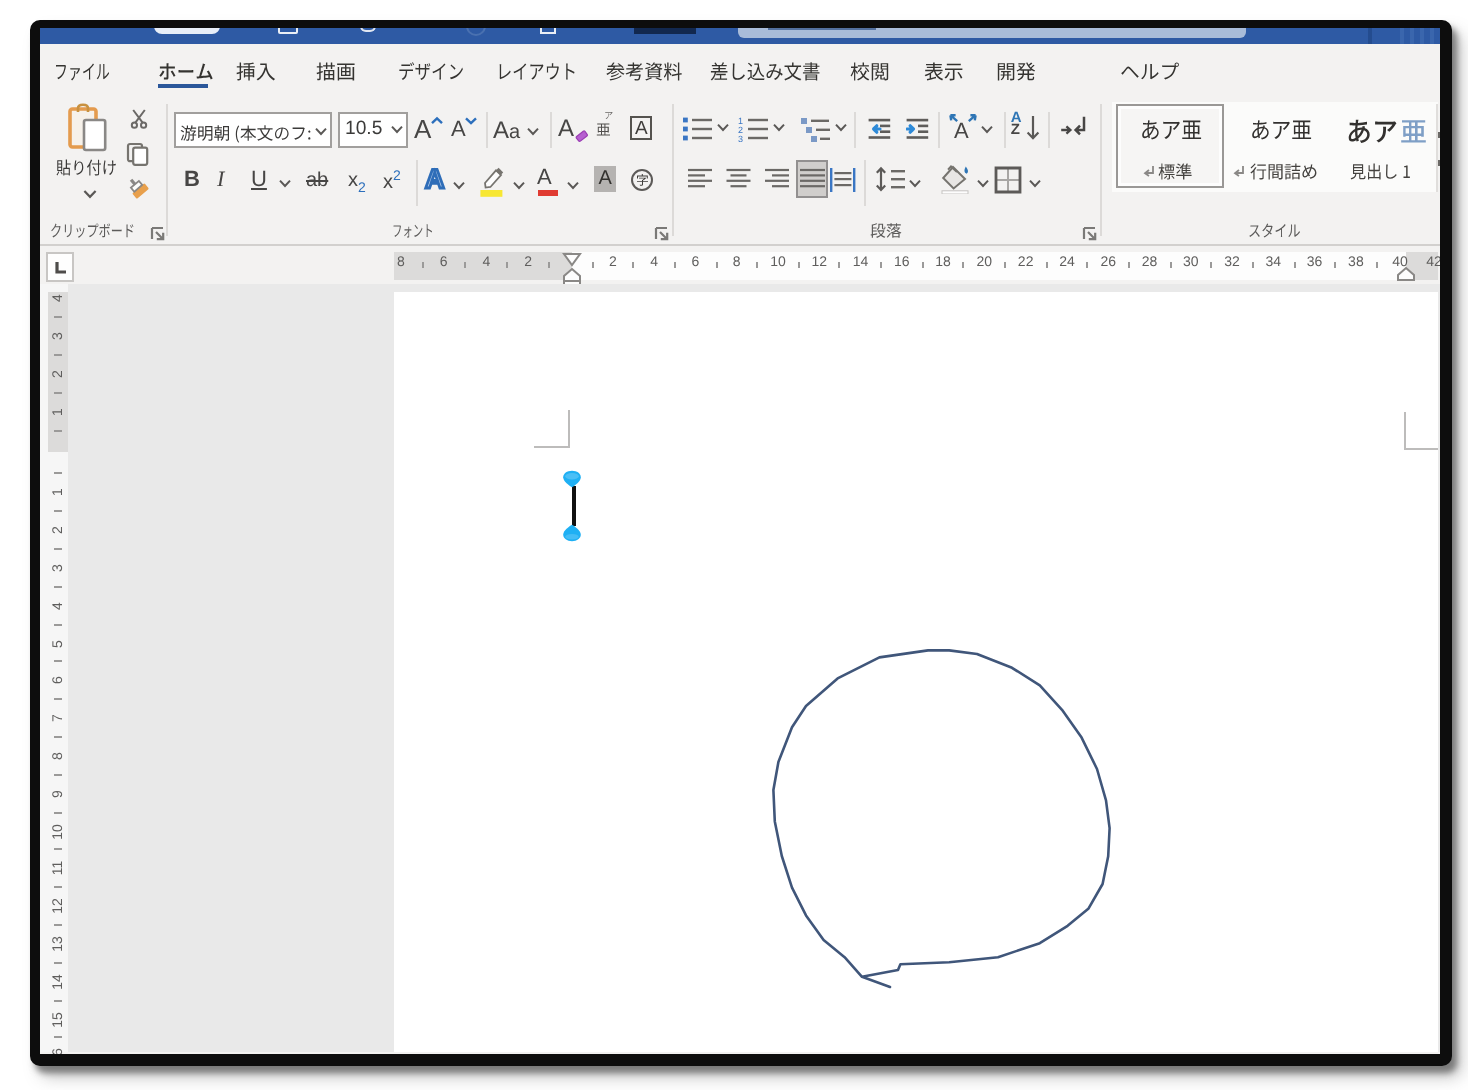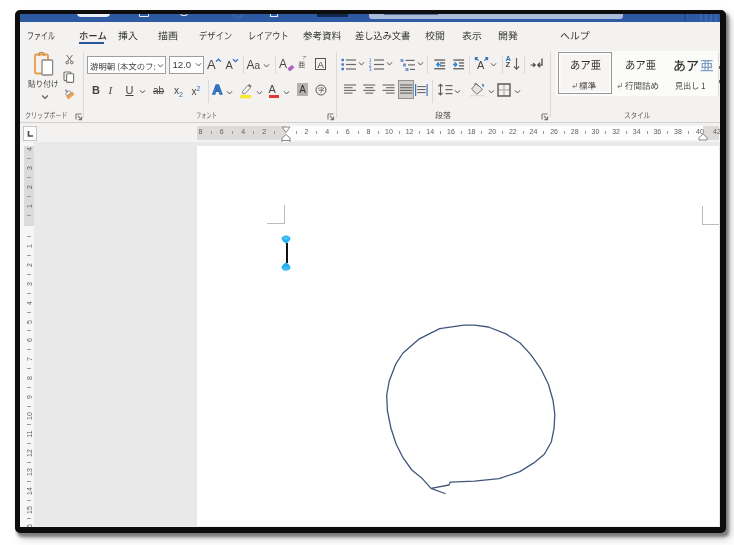--- a/index.html
+++ b/index.html
@@ -142,21 +142,21 @@
 <div class="a" style="left:87px;top:56.5px;width:79px;height:17.5px;background:#fff;border:1px solid #a19f9d"></div>
 <div class="a" style="left:169px;top:56.5px;width:34.5px;height:17.5px;background:#fff;border:1px solid #a19f9d"></div>
 <div class="a" style="left:89.5px;top:60.2px;">
         <svg width="66" height="12" viewBox="0 -9.7 66 12">
           <path d="M0.7 -6.5C1.1 -6.3 1.7 -5.9 2.0 -5.6L2.4 -6.1C2.1 -6.4 1.5 -6.7 1.0 -7.0ZM0.3 -4.3C0.8 -4.0 1.4 -3.7 1.7 -3.4L2.1 -3.9C1.8 -4.2 1.2 -4.5 0.7 -4.7ZM0.5 0.2 1.0 0.6C1.4 -0.2 1.7 -1.3 2.0 -2.2L1.5 -2.5C1.2 -1.5 0.8 -0.4 0.5 0.2ZM6.3 -3.2V-2.4H5.0V-1.9H6.3V-0.0C6.3 0.1 6.3 0.1 6.1 0.1C6.0 0.1 5.6 0.1 5.2 0.1C5.3 0.3 5.4 0.5 5.4 0.7C6.0 0.7 6.3 0.7 6.6 0.6C6.8 0.5 6.9 0.3 6.9 -0.0V-1.9H8.1V-2.4H6.9V-2.8C7.3 -3.2 7.7 -3.7 8.0 -4.2L7.6 -4.5L7.5 -4.4H5.5C5.6 -4.7 5.8 -5.0 5.9 -5.3H8.1V-5.9H6.1C6.2 -6.3 6.3 -6.6 6.3 -6.9L5.7 -7.1C5.6 -6.1 5.2 -5.1 4.8 -4.5C4.9 -4.4 5.2 -4.3 5.3 -4.2L5.4 -4.4V-3.9H7.1C6.9 -3.6 6.7 -3.4 6.6 -3.2ZM3.4 -7.0V-5.7H2.2V-5.1H2.9C2.9 -3.0 2.8 -0.9 1.7 0.3C1.8 0.4 2.0 0.5 2.1 0.7C3.0 -0.3 3.3 -1.7 3.4 -3.3H4.3C4.2 -1.0 4.2 -0.2 4.0 0.0C3.9 0.1 3.9 0.1 3.8 0.1C3.6 0.1 3.3 0.1 3.0 0.1C3.1 0.2 3.2 0.5 3.2 0.7C3.5 0.7 3.8 0.7 4.0 0.7C4.2 0.6 4.4 0.6 4.5 0.4C4.7 0.1 4.8 -0.8 4.9 -3.6C4.9 -3.7 4.9 -3.9 4.9 -3.9H3.5C3.5 -4.3 3.5 -4.7 3.5 -5.1H5.1V-5.7H4.0V-7.0Z M11.2 -3.8V-2.1H9.7V-3.8ZM11.2 -4.4H9.7V-6.0H11.2ZM9.1 -6.5V-0.7H9.7V-1.5H11.8V-6.5ZM15.6 -6.1V-4.7H13.2V-6.1ZM12.6 -6.7V-3.7C12.6 -2.4 12.5 -0.8 11.0 0.3C11.2 0.4 11.4 0.6 11.5 0.7C12.5 -0.0 12.9 -1.0 13.1 -2.0H15.6V-0.2C15.6 -0.0 15.5 0.0 15.4 0.0C15.2 0.1 14.7 0.1 14.1 0.0C14.2 0.2 14.3 0.5 14.4 0.7C15.1 0.7 15.6 0.6 15.8 0.5C16.1 0.4 16.2 0.2 16.2 -0.2V-6.7ZM15.6 -4.1V-2.6H13.2C13.2 -3.0 13.2 -3.4 13.2 -3.7V-4.1Z M18.1 -3.2H20.2V-2.5H18.1ZM18.1 -4.4H20.2V-3.7H18.1ZM17.1 -1.4V-0.8H18.8V0.7H19.4V-0.8H21.1V-1.4H19.4V-2.0H20.8V-4.9H19.4V-5.6H21.0V-6.1H19.4V-7.1H18.8V-6.1H17.2V-5.6H18.8V-4.9H17.5V-2.0H18.8V-1.4ZM23.9 -4.1V-2.6H22.1C22.1 -3.0 22.1 -3.3 22.1 -3.5V-4.1ZM23.9 -4.6H22.1V-6.1H23.9ZM21.5 -6.7V-3.5C21.5 -2.3 21.4 -0.8 20.3 0.3C20.5 0.4 20.7 0.6 20.8 0.7C21.6 -0.1 21.9 -1.1 22.0 -2.1H23.9V-0.1C23.9 0.0 23.8 0.1 23.7 0.1C23.6 0.1 23.2 0.1 22.8 0.1C22.9 0.2 22.9 0.5 23.0 0.7C23.6 0.7 24.0 0.7 24.2 0.6C24.4 0.4 24.5 0.3 24.5 -0.1V-6.7Z M29.1 1.6 29.6 1.4C28.8 0.2 28.5 -1.2 28.5 -2.6C28.5 -4.0 28.8 -5.5 29.6 -6.7L29.1 -6.9C28.3 -5.6 27.9 -4.3 27.9 -2.6C27.9 -1.0 28.3 0.4 29.1 1.6Z M33.8 -7.0V-5.3H30.5V-4.6H33.4C32.7 -3.2 31.5 -1.8 30.2 -1.2C30.3 -1.1 30.5 -0.8 30.6 -0.7C31.9 -1.4 33.0 -2.6 33.8 -4.1V-1.5H32.1V-0.9H33.8V0.7H34.4V-0.9H36.1V-1.5H34.4V-4.1C35.2 -2.6 36.3 -1.4 37.6 -0.7C37.7 -0.8 37.9 -1.1 38.1 -1.2C36.8 -1.9 35.5 -3.2 34.8 -4.6H37.8V-5.3H34.4V-7.0Z M42.2 -7.1V-5.6H38.7V-5.0H40.0C40.5 -3.7 41.1 -2.5 42.0 -1.6C41.1 -0.9 40.0 -0.3 38.6 0.1C38.8 0.2 39.0 0.5 39.1 0.7C40.4 0.2 41.5 -0.3 42.5 -1.1C43.4 -0.3 44.6 0.3 46.0 0.7C46.1 0.5 46.3 0.2 46.4 0.1C45.1 -0.3 43.9 -0.8 43.0 -1.6C43.9 -2.5 44.5 -3.6 45.0 -5.0H46.3V-5.6H42.8V-7.1ZM42.5 -2.1C41.7 -2.9 41.1 -3.9 40.7 -5.0H44.3C43.9 -3.8 43.3 -2.8 42.5 -2.1Z M50.7 -5.4C50.6 -4.6 50.5 -3.8 50.2 -3.1C49.8 -1.7 49.4 -1.1 49.0 -1.1C48.6 -1.1 48.1 -1.6 48.1 -2.7C48.1 -3.8 49.1 -5.2 50.7 -5.4ZM51.4 -5.4C52.8 -5.3 53.7 -4.2 53.7 -3.0C53.7 -1.5 52.6 -0.7 51.5 -0.5C51.3 -0.4 51.1 -0.4 50.8 -0.4L51.2 0.3C53.2 0.0 54.3 -1.2 54.3 -2.9C54.3 -4.6 53.1 -6.0 51.1 -6.0C49.1 -6.0 47.5 -4.4 47.5 -2.6C47.5 -1.2 48.2 -0.4 49.0 -0.4C49.7 -0.4 50.4 -1.3 50.9 -3.0C51.1 -3.8 51.3 -4.6 51.4 -5.4Z M62.4 -5.6 61.8 -5.9C61.7 -5.9 61.5 -5.9 61.4 -5.9C61.0 -5.9 57.7 -5.9 57.2 -5.9C56.9 -5.9 56.6 -5.9 56.3 -5.9V-5.2C56.6 -5.2 56.8 -5.2 57.2 -5.2C57.7 -5.2 61.0 -5.2 61.5 -5.2C61.4 -4.4 61.0 -3.2 60.4 -2.5C59.7 -1.6 58.7 -0.9 57.1 -0.4L57.7 0.2C59.2 -0.3 60.2 -1.1 61.0 -2.1C61.6 -2.9 62.0 -4.3 62.2 -5.2C62.3 -5.3 62.3 -5.5 62.4 -5.6Z M64.7 -3.3C65.0 -3.3 65.2 -3.5 65.2 -3.9C65.2 -4.2 65.0 -4.5 64.7 -4.5C64.4 -4.5 64.1 -4.2 64.1 -3.9C64.1 -3.5 64.4 -3.3 64.7 -3.3ZM64.7 0.1C65.0 0.1 65.2 -0.1 65.2 -0.5C65.2 -0.8 65.0 -1.1 64.7 -1.1C64.4 -1.1 64.1 -0.8 64.1 -0.5C64.1 -0.1 64.4 0.1 64.7 0.1Z" fill="#3b3a39"></path>
         </svg>
       </div>
 <svg class="a" style="left:156.5px;top:63px" width="7" height="6" viewBox="0 0 7 6">
         <path d="M1 1.3 3.5 4 6 1.3" stroke="#5a5856" stroke-width="1" fill="none"></path>
       </svg>
-<div class="a" style="left:172.5px;top:59.8px;font-size:9.6px;color:#3b3a39">12.0</div>
+<div class="a" style="left:172.5px;top:59.8px;font-size:9.6px;color:#3b3a39">10.5</div>
 <svg class="a" style="left:194.5px;top:62.5px" width="7" height="6" viewBox="0 0 7 6">
         <path d="M1 1.3 3.5 4 6 1.3" stroke="#5a5856" stroke-width="1" fill="none"></path>
       </svg>
 <div class="a" style="left:207px;top:57px;font-size:13px;color:#474645">A</div>
 <svg class="a" style="left:215px;top:58px" width="7" height="5" viewBox="0 0 7 5">
         <path d="M1 3.6 3.5 1.2 6 3.6" stroke="#2c6fbc" stroke-width="1.2" fill="none"></path>
       </svg>
 <div class="a" style="left:225.5px;top:59.5px;font-size:11px;color:#474645">A</div>
 <svg class="a" style="left:231.5px;top:58.5px" width="7" height="5" viewBox="0 0 7 5">
         <path d="M1 1.2 3.5 3.6 6 1.2" stroke="#2c6fbc" stroke-width="1.2" fill="none"></path>

